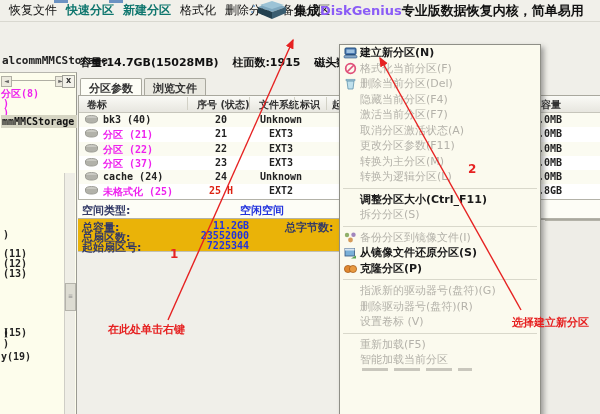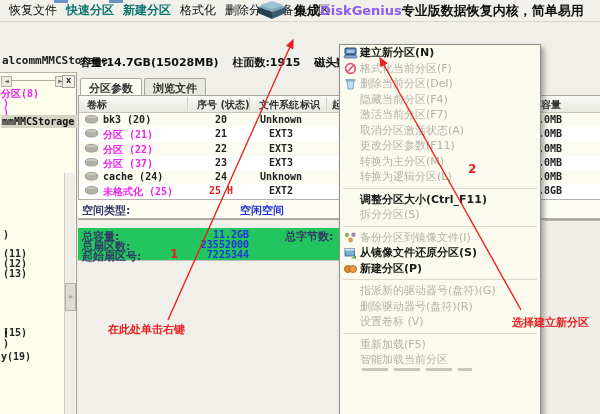--- a/index.html
+++ b/index.html
@@ -62,21 +62,21 @@
   .trow.magenta .c-vol{color:#ee22ee;}
   .c-ix.red{color:#dd2211;}
   .disk-ic{position:absolute;left:6px;top:2px;}
 
   
   #spacerow{position:absolute;left:78px;top:199px;width:522px;height:20px;background:#fdfdf6;
     border-top:1px solid #b3b2a8;border-bottom:1px solid #b3b2a8;box-sizing:border-box;}
   .lbl{color:#333a66;font-weight:bold;font-size:11px;}
   .val{color:#2233dd;font-weight:bold;font-size:11px;}
   .valmono{color:#2233dd;font-weight:bold;font-size:10px;font-family:"DejaVu Sans Mono",monospace;}
-  #totals{position:absolute;left:78px;top:228px;width:263px;height:33px;background:#22c55e;border-bottom:1px solid #c0bfb5;box-sizing:border-box;padding-left:32px;}
+  #totals{position:absolute;left:78px;top:219px;width:263px;height:33px;background:#eab308;border-bottom:1px solid #c0bfb5;box-sizing:border-box;padding-left:32px;}
   #right-gray{position:absolute;left:545px;top:220px;width:55px;height:194px;background:#eeede7;border-top:1px solid #b3b2a8;box-sizing:border-box;}
 
   
   #ctxmenu{position:absolute;left:339px;top:44px;width:202px;height:380px;z-index:5;
     background:#fbfaee;border:1px solid #8f8f87;box-shadow:3px 3px 5px rgba(60,60,60,.45);box-sizing:border-box;overflow:hidden;}
   .mi{position:relative;height:15.5px;display:flex;align-items:center;}
   .mi-icon{width:20px;text-align:center;flex:0 0 20px;height:13px;}
   .mi-label{font-size:11px;font-weight:bold;color:#1a1a1a;white-space:nowrap;}
   .mi.disabled .mi-label{font-weight:normal;color:#b4b2aa;}
   .msep{height:1px;background:#d9d8cb;margin:3px 3px 3px 3px;}
@@ -171,21 +171,21 @@
         <span class="vline" style="left:247px;"></span>
     </div>
     <div id="rows">
         <div class="trow">
     <span class="disk-ic">
       <svg width="13" height="9" viewBox="0 0 13 9">
               <ellipse cx="6.5" cy="3" rx="6" ry="2.6" fill="#c9c9c2" stroke="#8f8f88" stroke-width="0.8"></ellipse>
               <path d="M0.5,3 v2.5 a6,2.6 0 0 0 12,0 v-2.5" fill="#b2b2aa" stroke="#8f8f88" stroke-width="0.8"></path>
             </svg>
     </span>
-    <span class="c-vol">bk3 (20)</span>
+    <span class="c-vol">bk3 (40)</span>
     <span class="c-ix">20</span>
     <span class="c-fs">Unknown</span>
     <span class="c-cap">1.0MB</span>
   </div>
         <div class="trow magenta">
     <span class="disk-ic">
       <svg width="13" height="9" viewBox="0 0 13 9">
               <ellipse cx="6.5" cy="3" rx="6" ry="2.6" fill="#c9c9c2" stroke="#8f8f88" stroke-width="0.8"></ellipse>
               <path d="M0.5,3 v2.5 a6,2.6 0 0 0 12,0 v-2.5" fill="#b2b2aa" stroke="#8f8f88" stroke-width="0.8"></path>
             </svg>
@@ -333,21 +333,21 @@
             <rect x="2" y="2.5" width="9.5" height="2" fill="#d8e6f2"></rect>
             <path d="M8,12.5 l5,-3 v3 z" fill="#58a050"></path>
           </svg></span>
     <span class="mi-label">从镜像文件还原分区(S)</span>
   </div>
       <div class="mi">
     <span class="mi-icon"><svg width="15" height="13" viewBox="0 0 15 13">
             <circle cx="5" cy="7" r="3.6" fill="#e08830" stroke="#a05510" stroke-width="0.7"></circle>
             <circle cx="10" cy="7" r="3.6" fill="#e89a40" stroke="#a05510" stroke-width="0.7"></circle>
           </svg></span>
-    <span class="mi-label">新建分区(P)</span>
+    <span class="mi-label">克隆分区(P)</span>
   </div>
       <div class="msep"></div>
       <div class="mi disabled">
     <span class="mi-icon"></span>
     <span class="mi-label">指派新的驱动器号(盘符)(G)</span>
   </div>
       <div class="mi disabled">
     <span class="mi-icon"></span>
     <span class="mi-label">删除驱动器号(盘符)(R)</span>
   </div>

